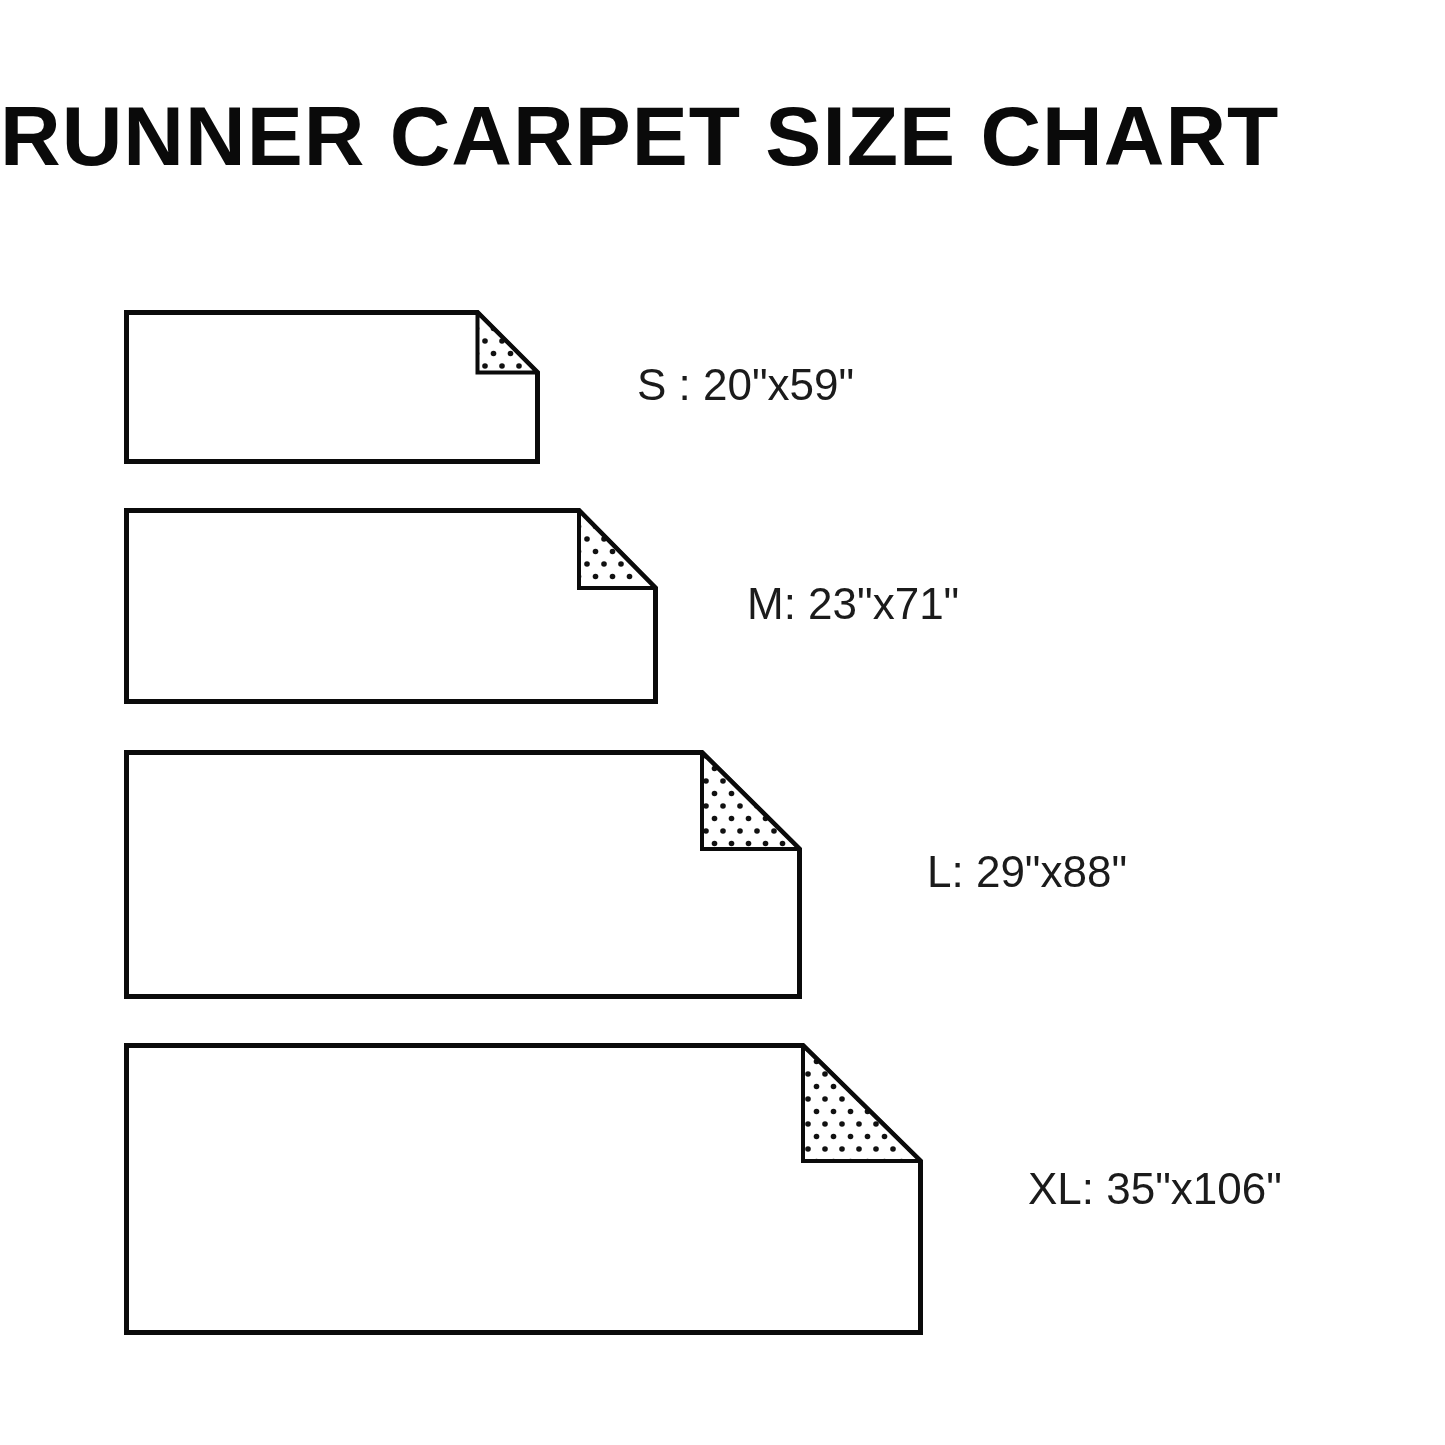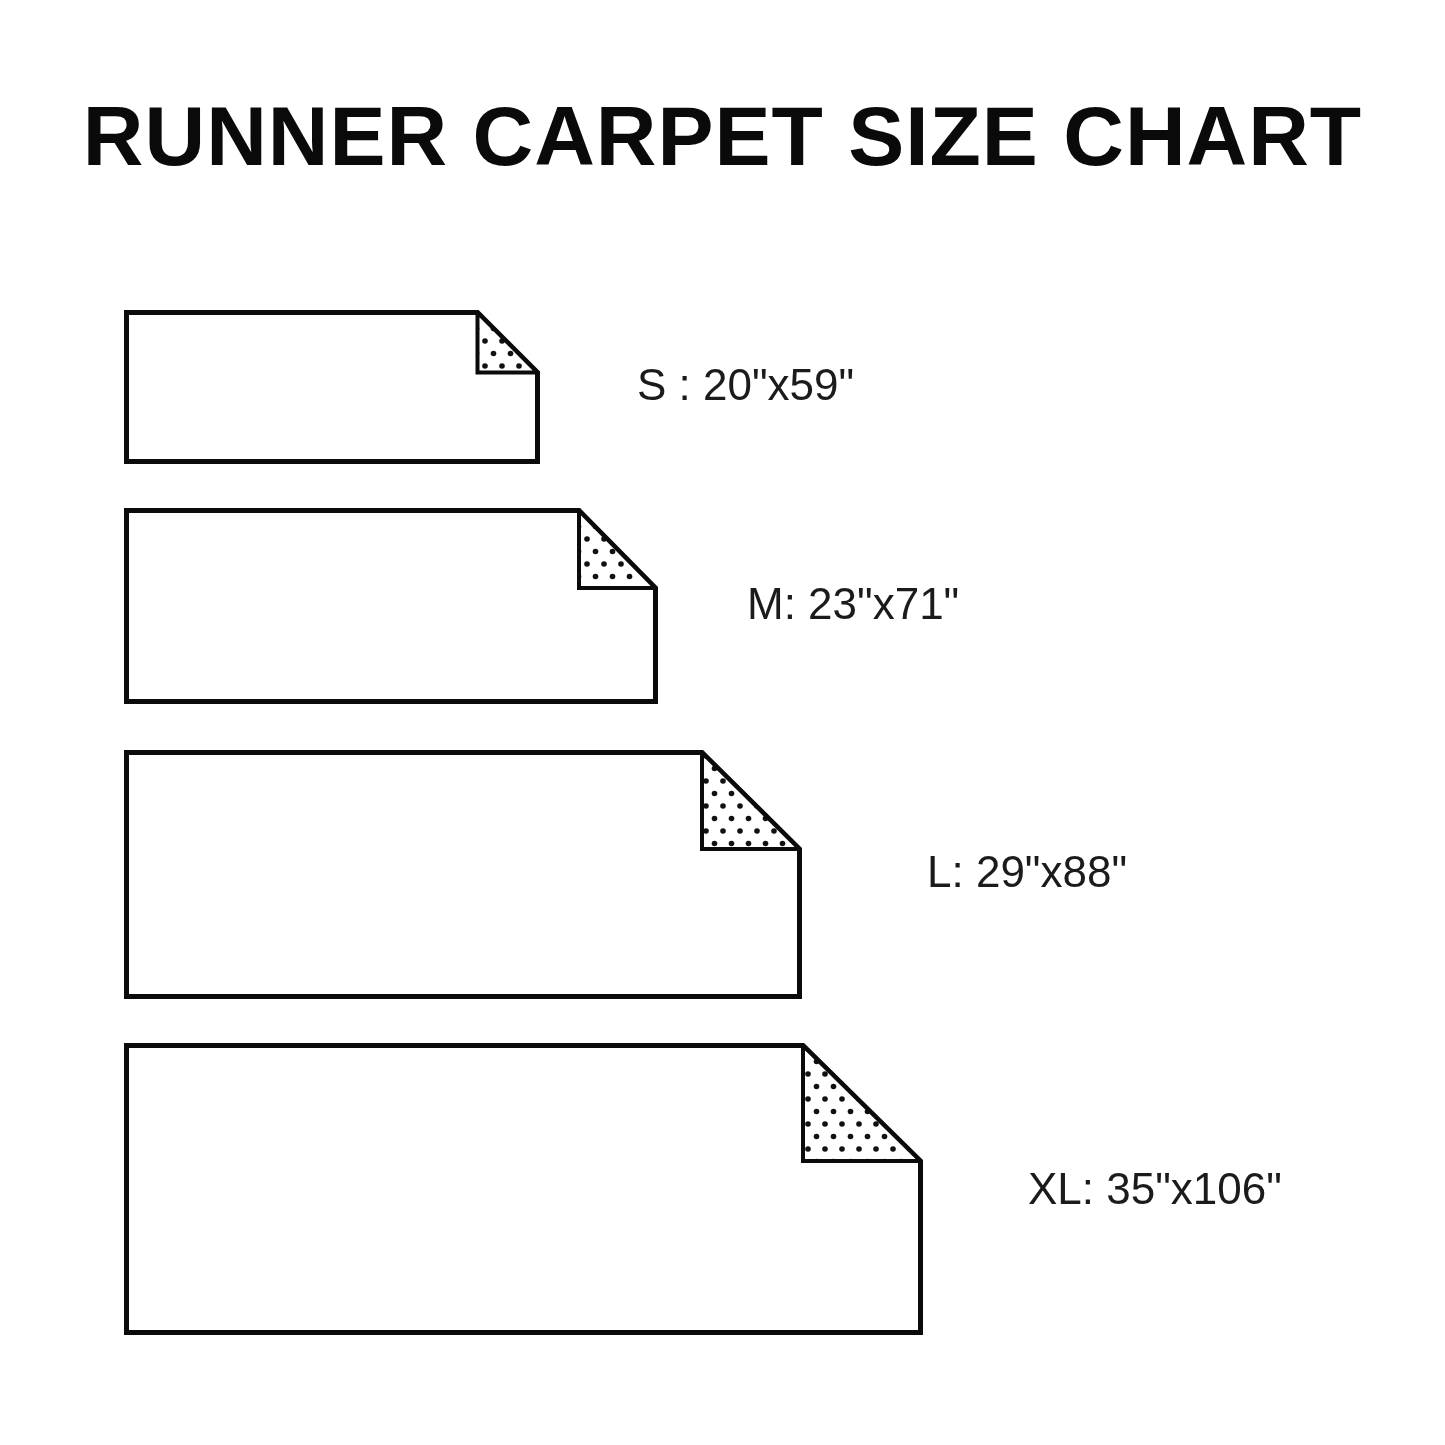--- a/index.html
+++ b/index.html
@@ -13,21 +13,21 @@
     width: 1445px;
     height: 1445px;
     background: #ffffff;
     overflow: hidden;
   }
   .title {
     position: absolute;
     top: 94px;
     left: 0;
     width: 100%;
-    text-align: center;
+    text-align: left;
     font-size: 84px;
     font-weight: 900;
     letter-spacing: 1px;
     color: #0a0a0a;
     white-space: nowrap;
     line-height: 1;
   }
   svg.rug {
     position: absolute;
     display: block;

